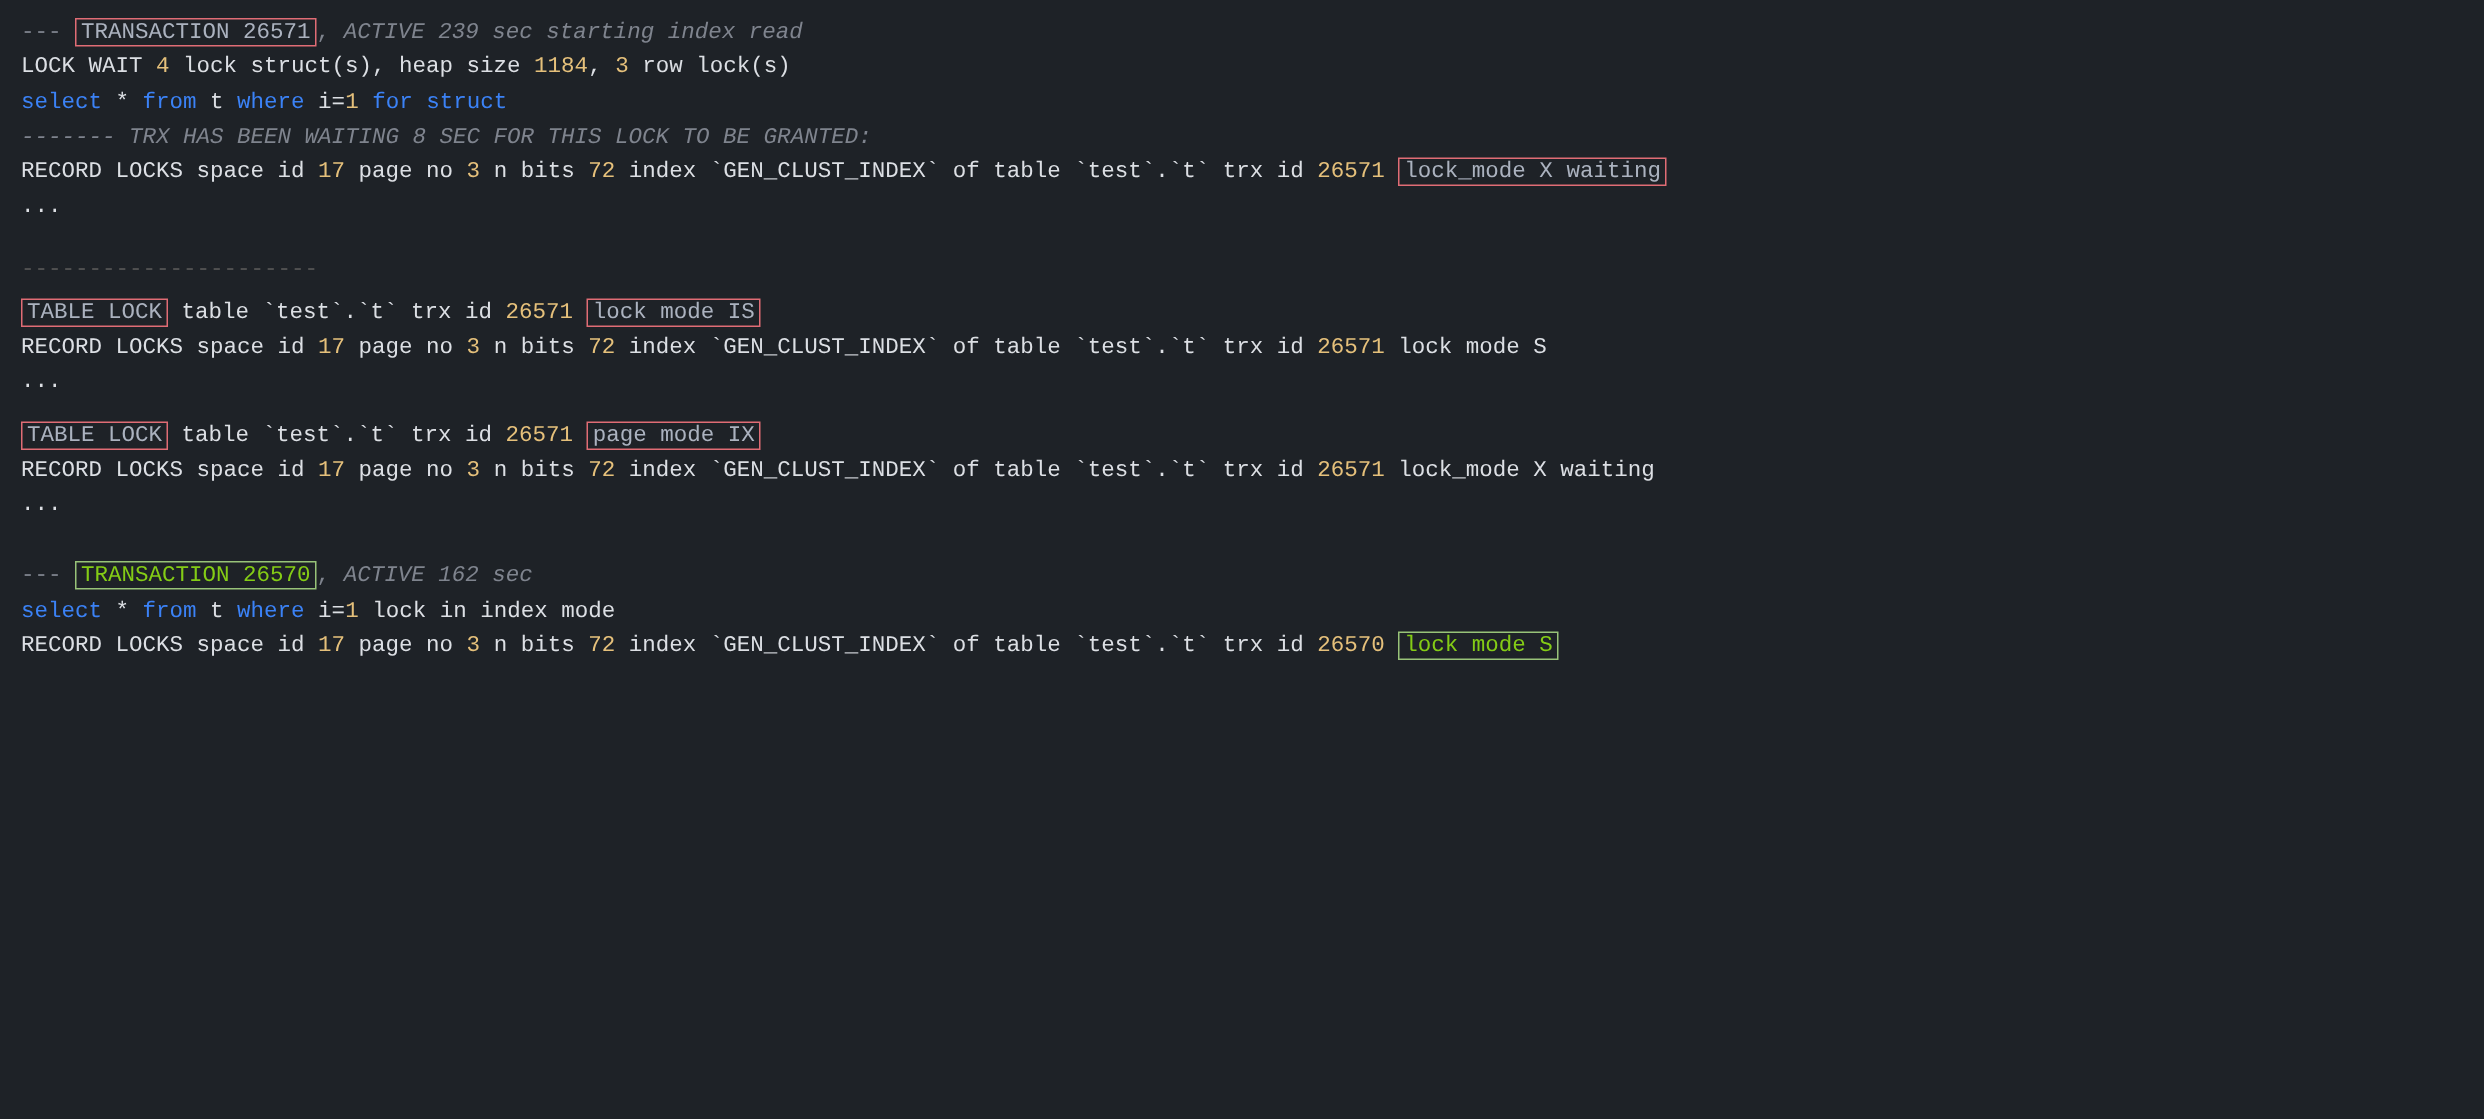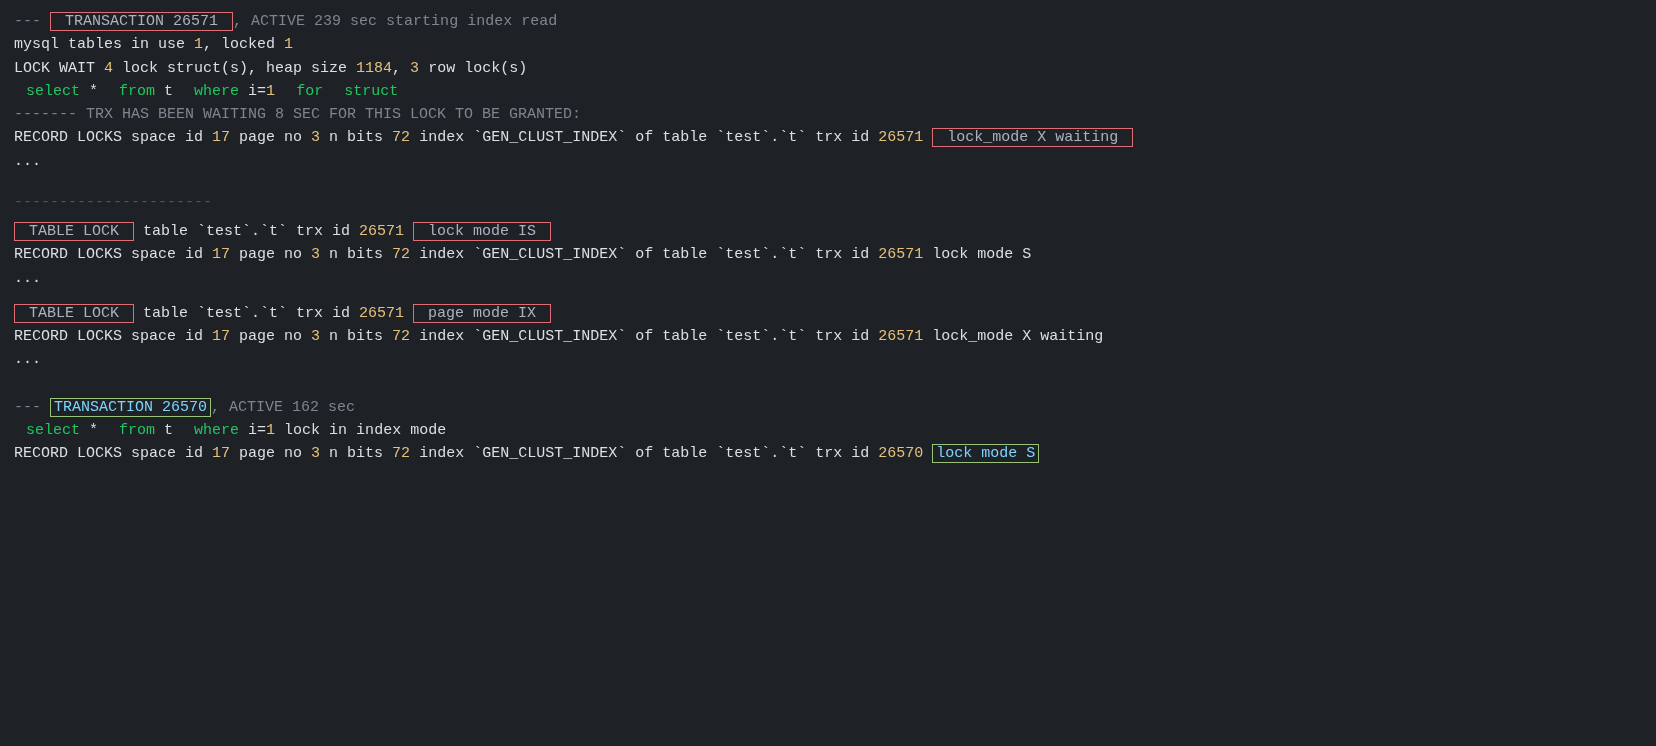--- a/index.html
+++ b/index.html
@@ -19,44 +19,43 @@
     }
     .spacer { height: 12px; }
     .divider {
       color: #555;
       margin: 6px 0;
     }
 
     
     .red-box {
       border: 1.5px solid #e06c75;
-      padding: 0 14px;
+      padding: 0 3px;
       display: inline;
       color: #abb2bf;
     }
     .green-box {
       border: 1.5px solid #98c379;
       padding: 0 3px;
       display: inline;
-      color: #7dd3fc;
+      color: #84cc16;
     }
     .orange { color: #e5c07b; }
-    .purple { color: #22c55e; margin-left: 12px; }
+    .purple { color: #3b82f6; }
     .white { color: #dcdfe4; }
     .gray { color: #7f848e; }
-    .italic-gray { color: #7f848e; }
+    .italic-gray { color: #7f848e; font-style: italic; }
   </style>
 </head>
 <body>
 
 <div>
 
   <div class="line"><span class="gray">---</span> <span class="red-box">TRANSACTION 26571</span><span class="gray">,</span> <span class="italic-gray">ACTIVE 239 sec starting index read</span></div>
 
-  <div class="line"><span class="white">mysql tables in use </span><span class="orange">1</span><span class="white">, locked </span><span class="orange">1</span></div>
 
   <div class="line"><span class="white">LOCK WAIT </span><span class="orange">4</span><span class="white"> lock struct(s), heap size </span><span class="orange">1184</span><span class="white">, </span><span class="orange">3</span><span class="white"> row lock(s)</span></div>
 
   <div class="line"><span class="purple">select</span><span class="white"> * </span><span class="purple">from</span><span class="white"> t </span><span class="purple">where</span><span class="white"> i=</span><span class="orange">1</span><span class="white"> </span><span class="purple">for</span><span class="white"> </span><span class="purple">struct</span></div>
 
   <div class="line italic-gray">------- TRX HAS BEEN WAITING 8 SEC FOR THIS LOCK TO BE GRANTED:</div>
 
   <div class="line"><span class="white">RECORD LOCKS space id </span><span class="orange">17</span><span class="white"> page no </span><span class="orange">3</span><span class="white"> n bits </span><span class="orange">72</span><span class="white"> index `GEN_CLUST_INDEX` of table `test`.`t` trx id </span><span class="orange">26571</span><span class="white"> </span><span class="red-box">lock_mode X waiting</span></div>
 
   <div class="line"><span class="white">...</span></div>

